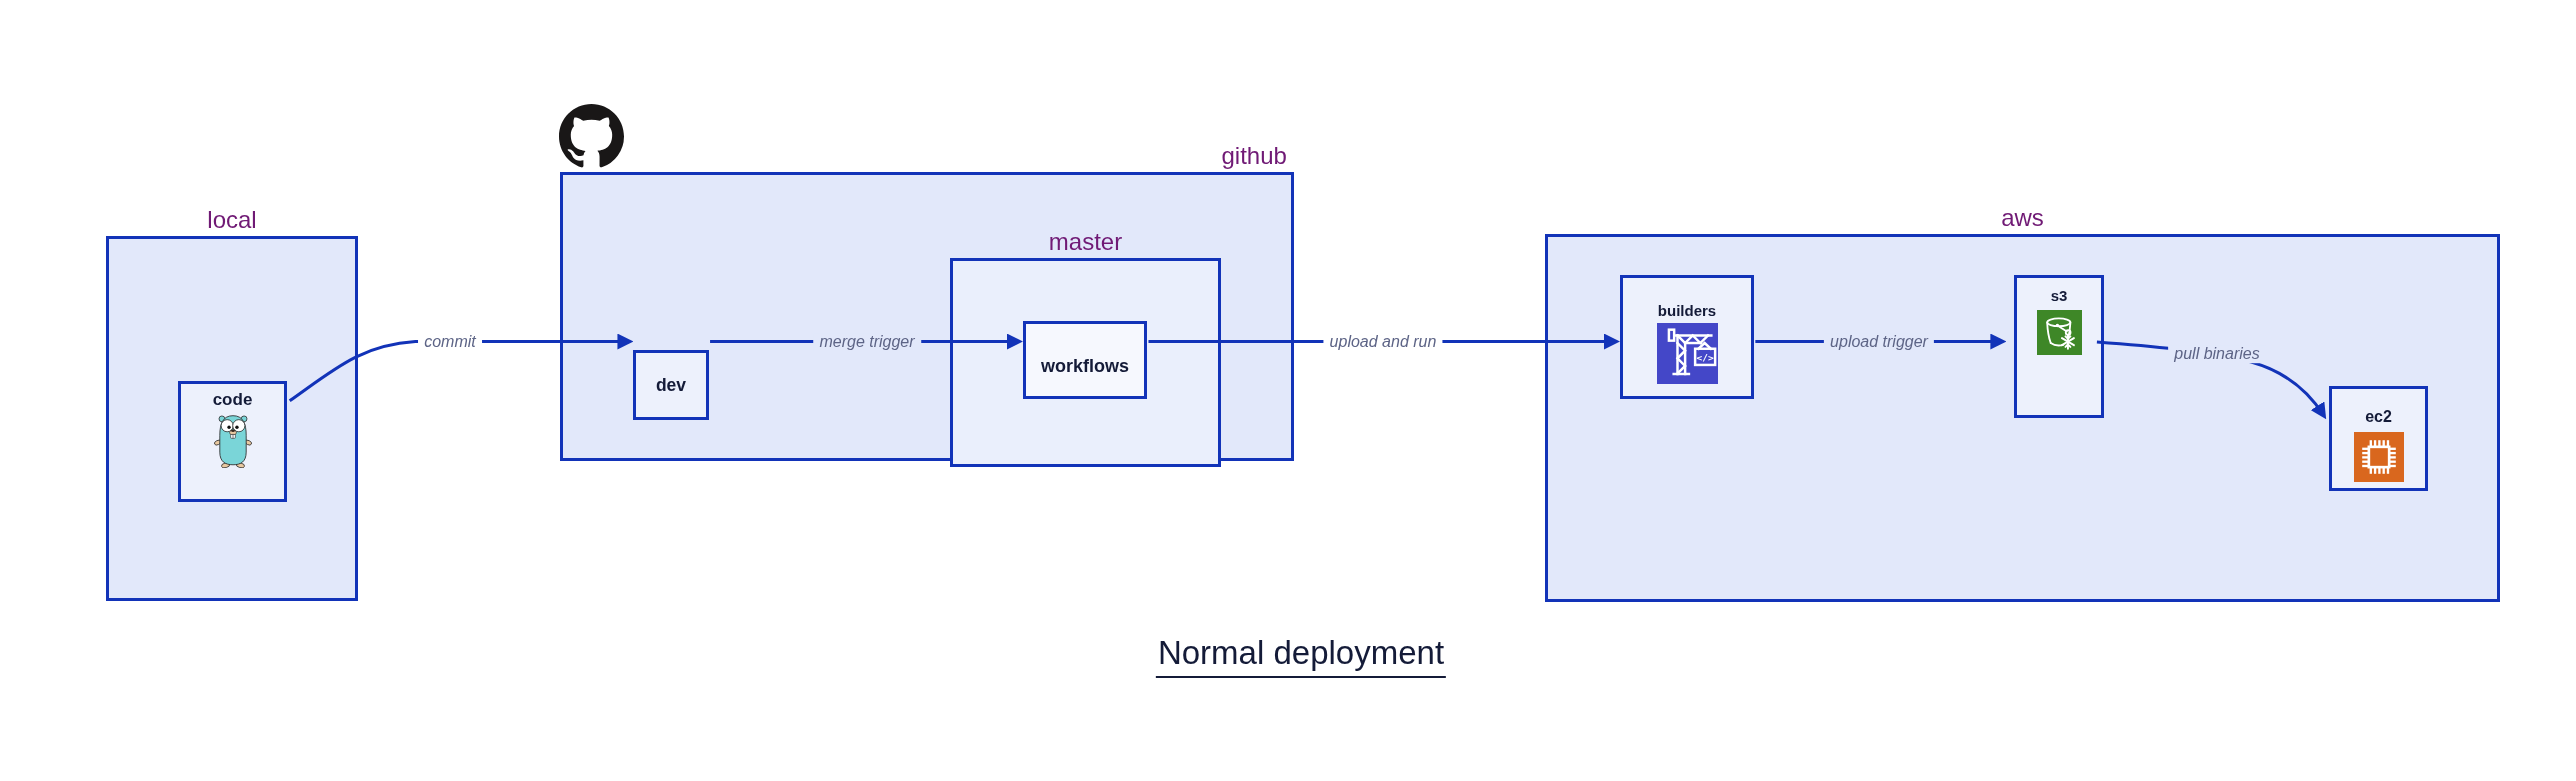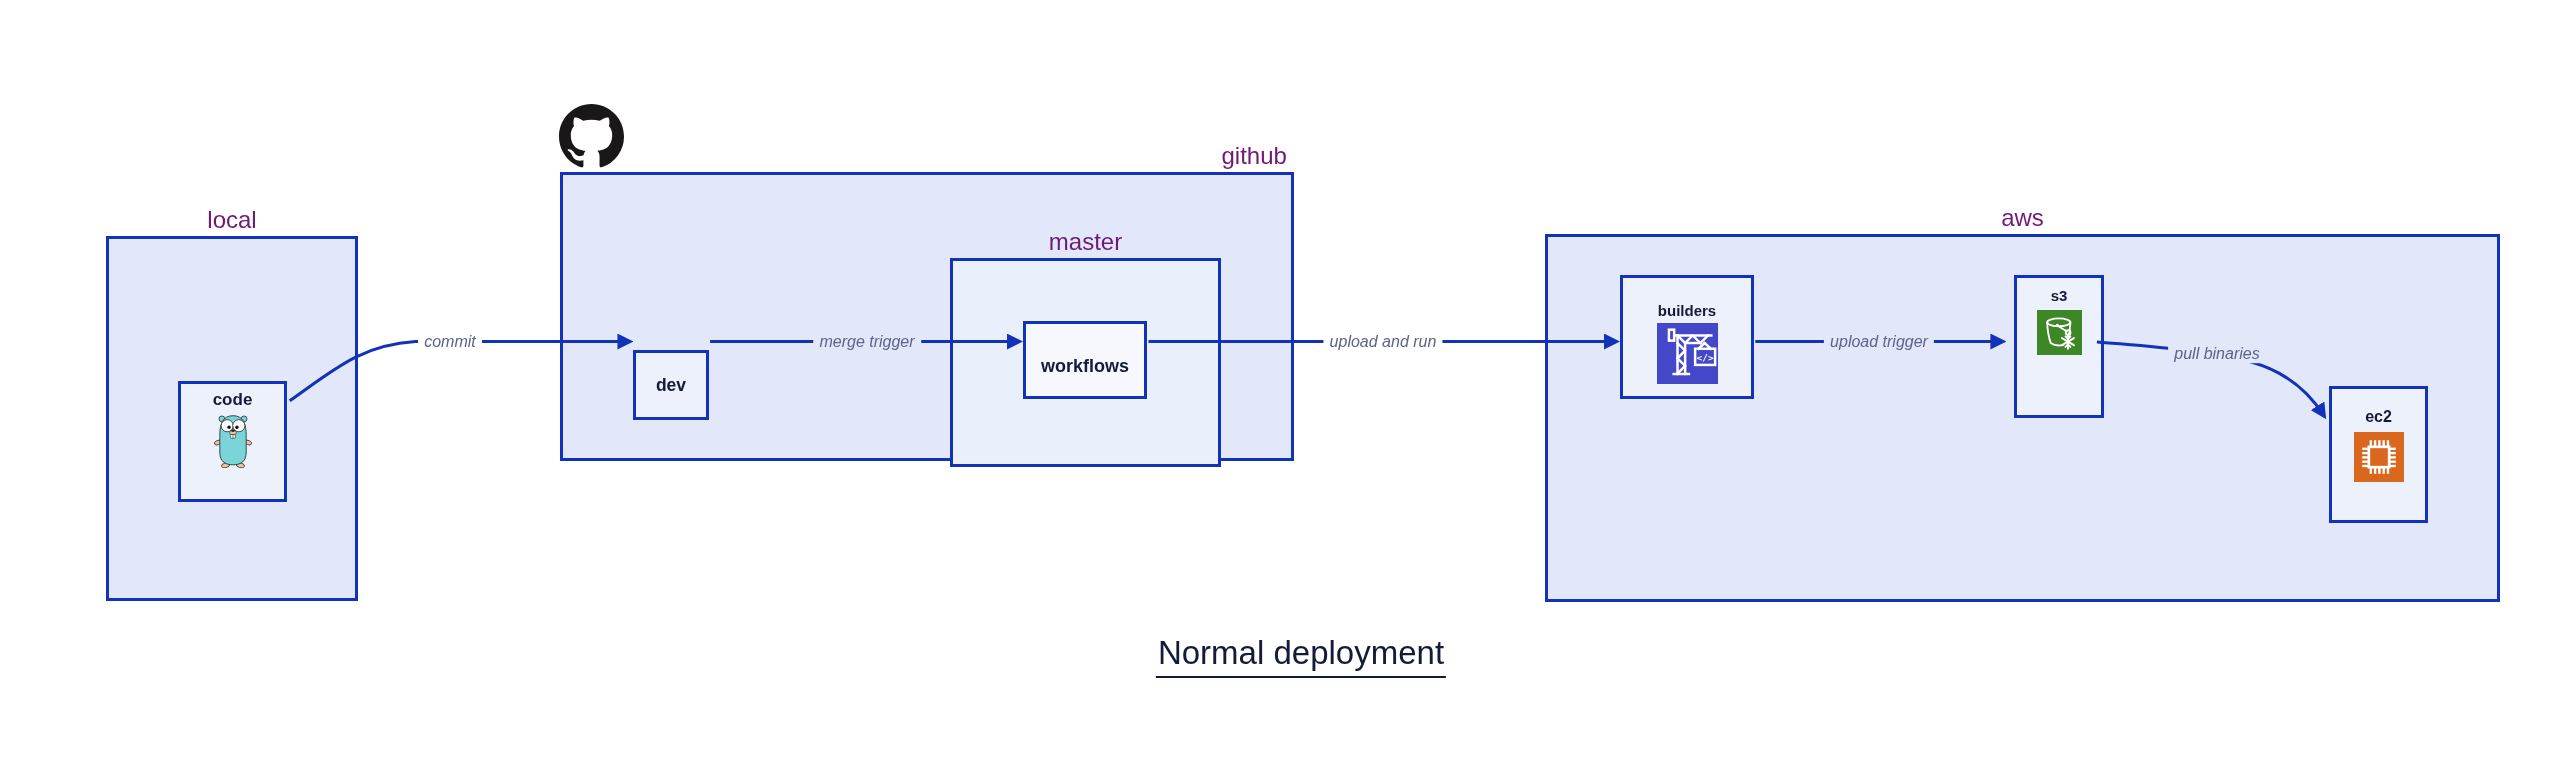--- a/index.html
+++ b/index.html
@@ -134,21 +134,21 @@
             <line x1="44" y1="35" x2="44" y2="55"></line>
             <line x1="35.5" y1="40" x2="52.5" y2="50"></line>
             <line x1="52.5" y1="40" x2="35.5" y2="50"></line>
             <path d="M40.5 37.5 L44 41 L47.5 37.5"></path>
             <path d="M40.5 52.5 L44 49 L47.5 52.5"></path>
           </g>
         </svg>
       </span>
     </div>
 
-    <div class="node" style="left:781px;top:149px;width:99px;height:137px;">
+    <div class="node" style="left:781px;top:149px;width:99px;height:105px;">
       <div class="node-label" style="font-size:16px;margin-top:18.5px;">ec2</div>
       <span style="margin-top:6.2px;">
         <svg class="icon-tile" width="50" height="50" viewBox="0 0 64 64">
           <rect x="0" y="0" width="64" height="64" fill="#d9671e"></rect>
           <g stroke="#ffffff" stroke-width="3" fill="none">
             <rect x="19" y="19" width="26" height="26" stroke-width="3.4"></rect>
             <line x1="21.5" y1="10.5" x2="21.5" y2="19"></line>
             <line x1="27" y1="10.5" x2="27" y2="19"></line>
             <line x1="32.5" y1="10.5" x2="32.5" y2="19"></line>
             <line x1="38" y1="10.5" x2="38" y2="19"></line>

